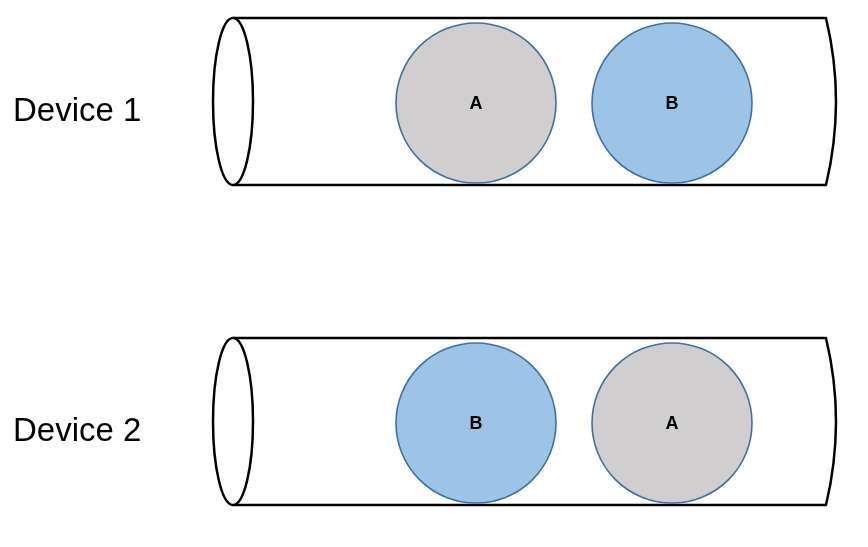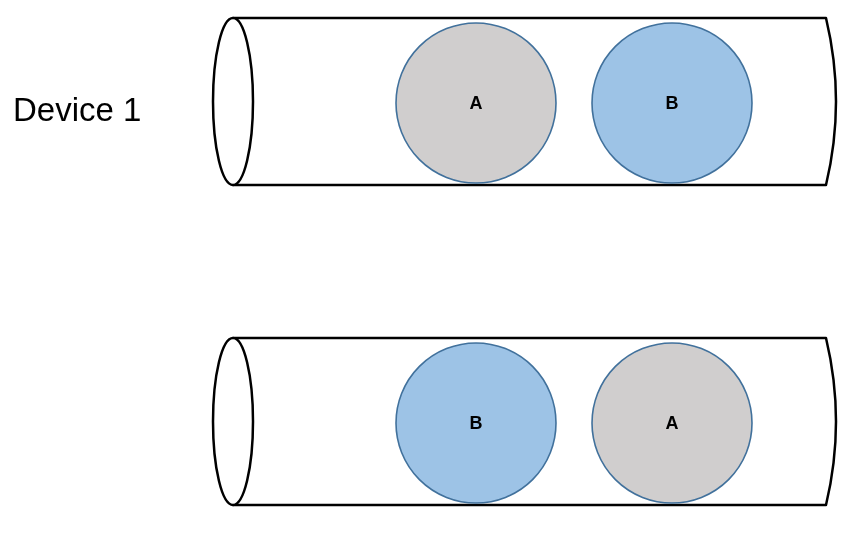--- a/index.html
+++ b/index.html
@@ -66,14 +66,15 @@
     <g>
       <circle cx="476" cy="423" r="80" fill="#9DC3E6" stroke="#41719C" stroke-width="1.6"></circle>
       <text class="circle-label" x="476" y="423" text-anchor="middle" dominant-baseline="central">B</text>
     </g>
     <g>
       <circle cx="672" cy="423" r="80" fill="#D0CECE" stroke="#41719C" stroke-width="1.6"></circle>
       <text class="circle-label" x="672" y="423" text-anchor="middle" dominant-baseline="central">A</text>
     </g>
   </svg>
 
+  <div class="device-label" style="left:13px; top:413px;">Device 2</div>
 
 </div>
 
 </body></html>

